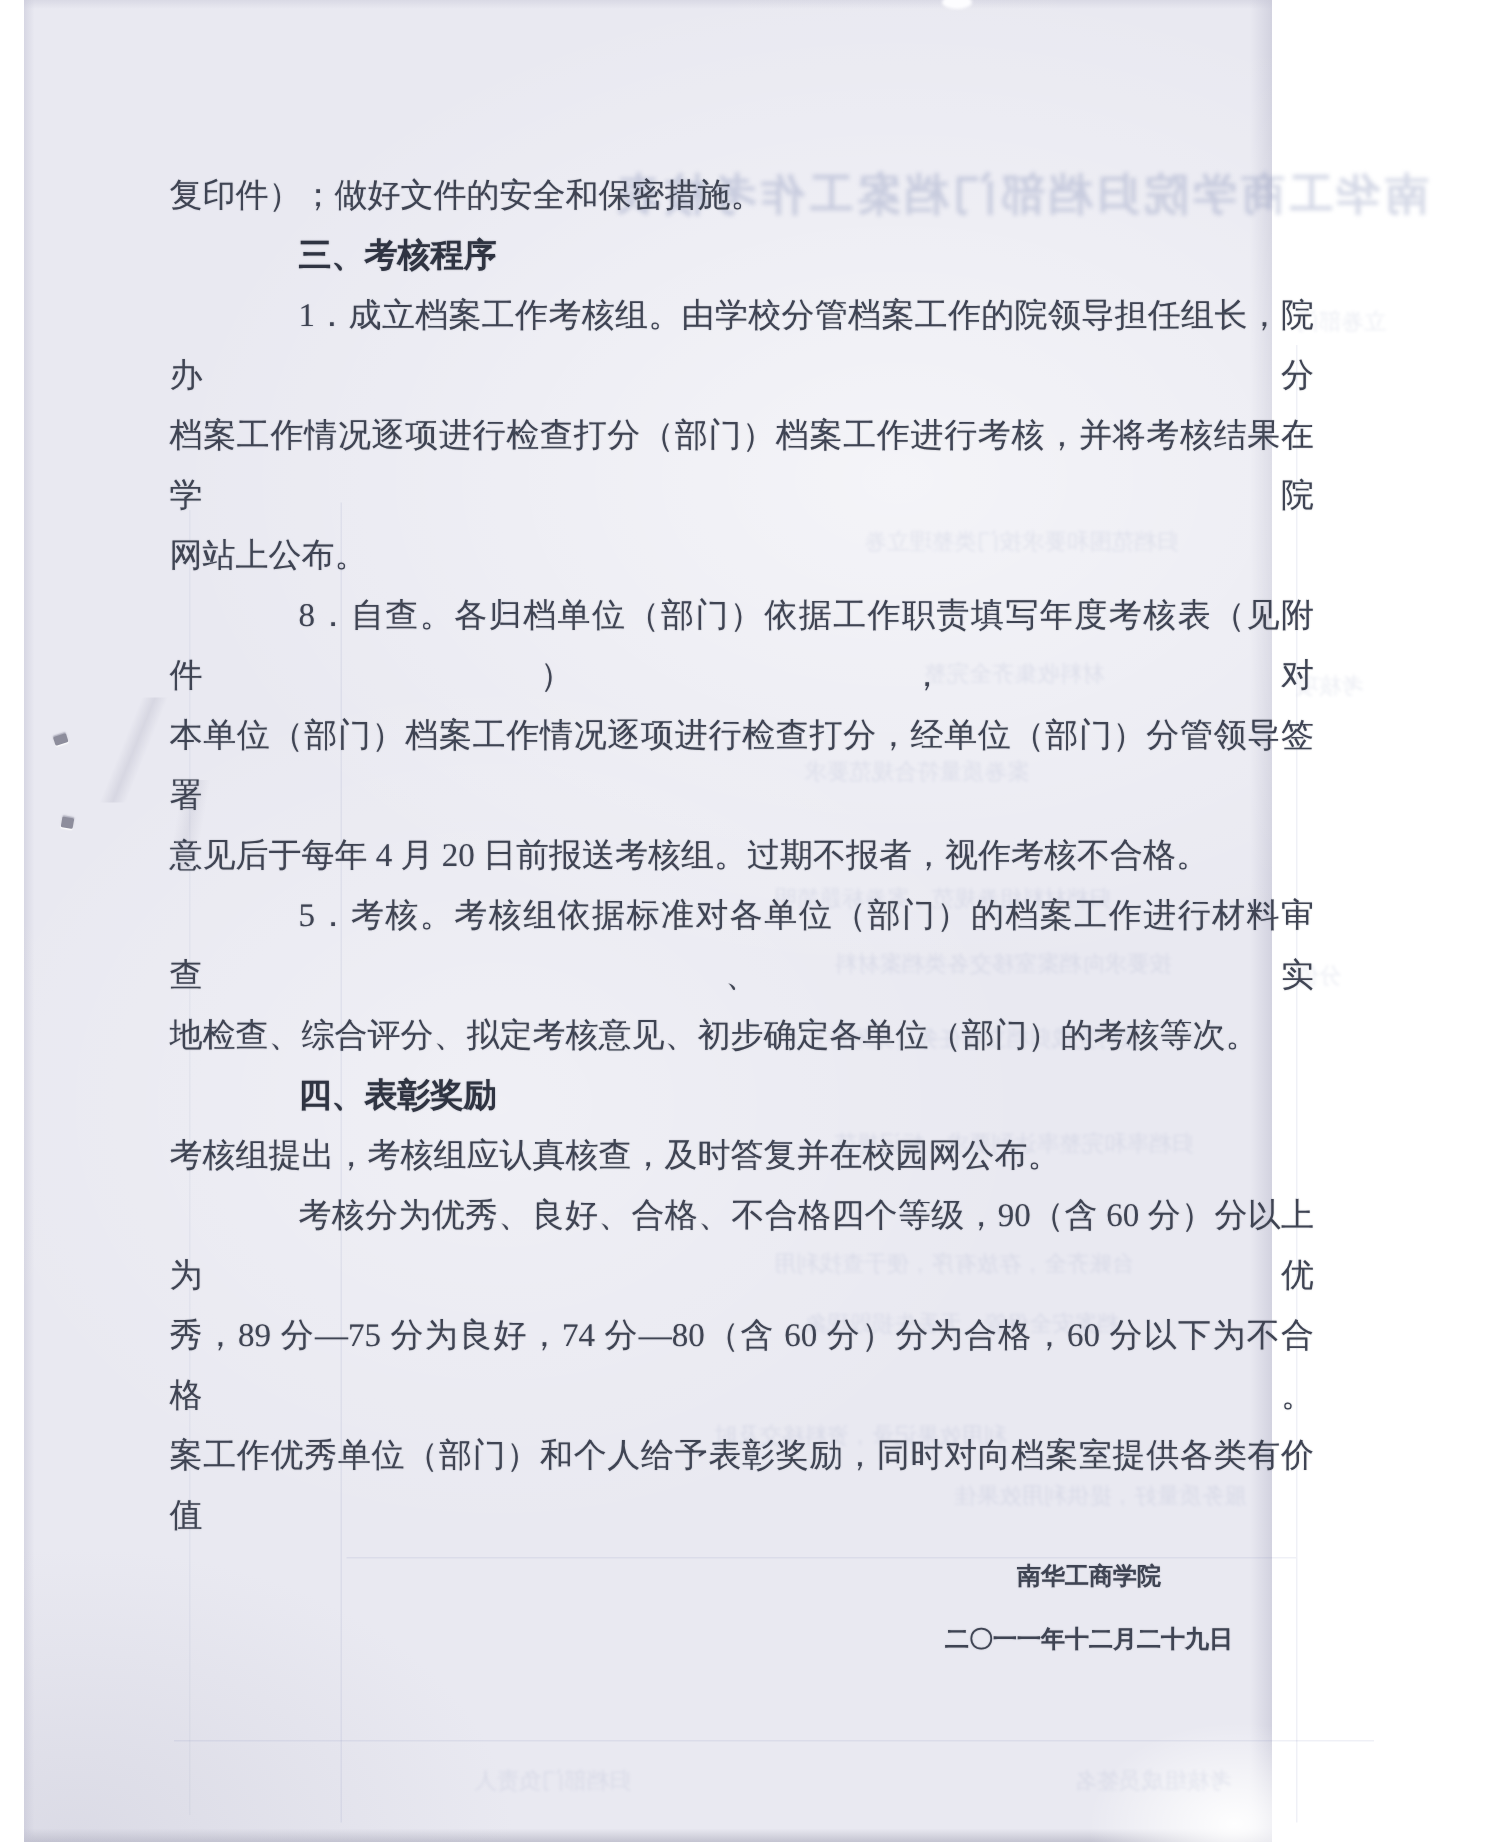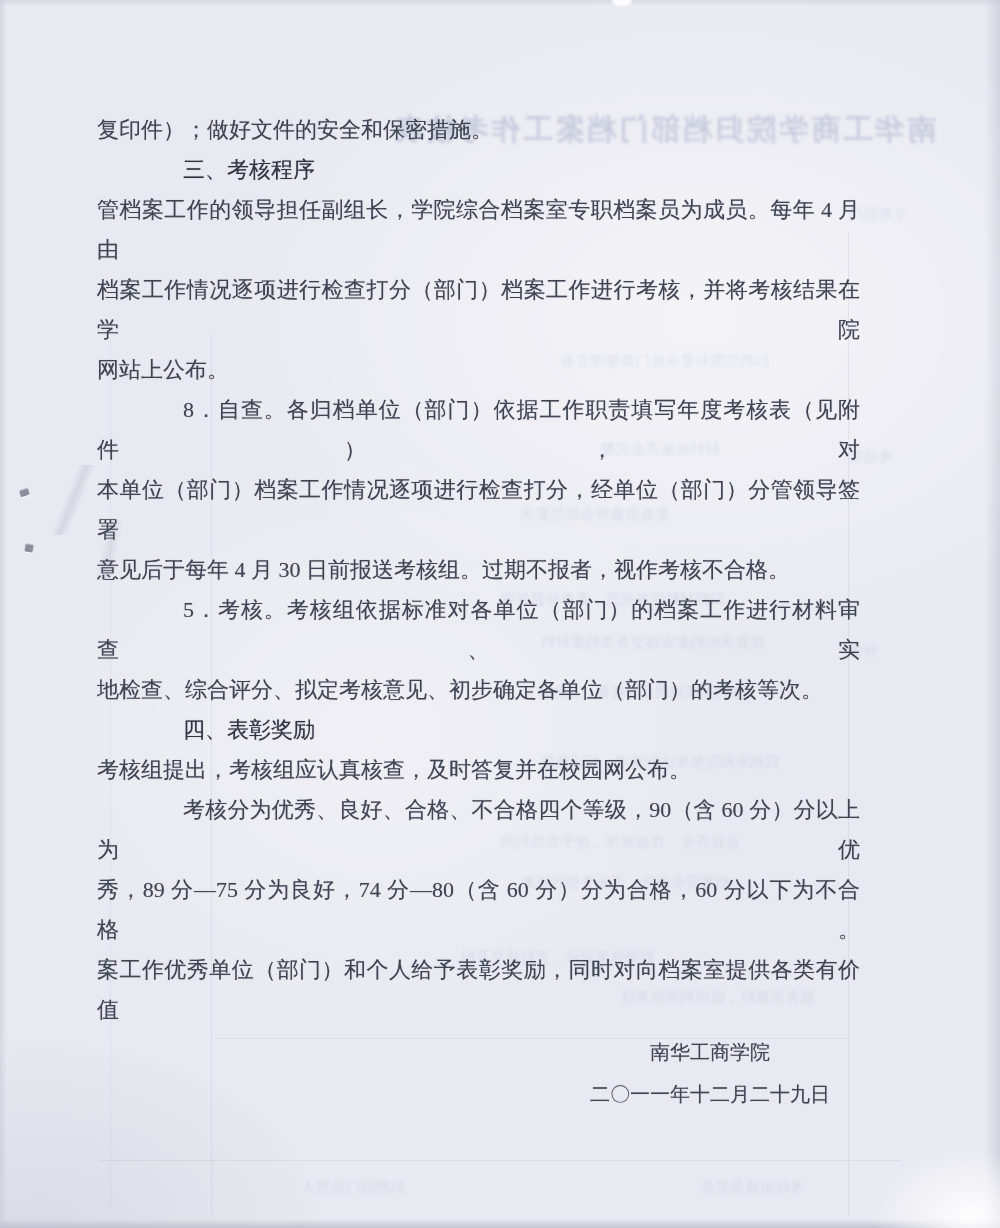--- a/index.html
+++ b/index.html
@@ -3,21 +3,21 @@
 <meta charset="utf-8">
 <style>
   html, body { margin:0; padding:0; }
   body {
     width:1000px; height:1228px; overflow:hidden; position:relative;
     font-family:"Liberation Serif","DejaVu Serif",serif;
   }
 
   
   .paper {
-    position:absolute; left:0; top:0; width:1000px; height:1228px;
+    position:absolute; left:16px; top:0; width:832px; height:1228px;
     background-color:#e9e9f1;
     background-image:
       radial-gradient(ellipse 700px 480px at 70% 26%, rgba(255,255,255,0.50), rgba(255,255,255,0) 70%),
       radial-gradient(ellipse 520px 420px at 38% 60%, rgba(255,255,255,0.30), rgba(255,255,255,0) 70%),
       radial-gradient(ellipse 420px 280px at 4% 100%, rgba(192,192,208,0.35), rgba(192,192,208,0) 70%),
       radial-gradient(ellipse 130px 90px at 97% 99%, rgba(255,255,255,0.95), rgba(255,255,255,0) 75%),
       linear-gradient(to right, rgba(200,200,216,0.55) 0px, rgba(200,200,216,0) 7px),
       linear-gradient(to left, rgba(198,198,214,0.65) 0px, rgba(198,198,214,0) 15px),
       linear-gradient(to bottom, rgba(198,198,214,0.45) 0px, rgba(198,198,214,0) 6px),
       linear-gradient(to top, rgba(165,165,182,0.55) 0px, rgba(165,165,182,0) 9px);
@@ -48,26 +48,27 @@
 
   
   .doc {
     position:absolute; left:97px; top:110px; width:763px;
     font-size:22px; line-height:40px; color:#3f4453;
     text-shadow:0 0 1px rgba(63,68,83,0.38);
   }
   .doc .line { min-height:40px; }
   .doc .indent { text-indent:86px; }
   .doc .fill { text-align:justify; text-align-last:justify; }
-  .doc .bold { font-weight:400; color:#2f3442; text-shadow:0 0 1px rgba(47,52,66,0.5); }
+  .doc .bold { font-weight:700; color:#2f3442; text-shadow:0 0 1px rgba(47,52,66,0.5); }
 
   .signature {
     position:absolute; left:550px; top:1031px; width:320px; text-align:center;
-    font-size:20px; line-height:42px; color:#3f4453;
+    font-size:16px; line-height:42px; color:#3f4453;
     text-shadow:0 0 1px rgba(63,68,83,0.38);
+    font-weight:bold;
   }
 </style>
 </head>
 <body>
 
 <div class="paper">
 
   <div class="bleed-layer">
     <div class="bleed-title">南华工商学院归档部门档案工作考核表</div>
     <div class="bleed-vline" style="left:211px; top:335px; height:880px;"></div>
@@ -100,26 +101,26 @@
   <div class="staple" style="left:25px; top:545px; width:8px; height:7px; transform:rotate(10deg);"></div>
   <div class="crease" style="left:0; top:465px; width:150px; height:70px;
        background:linear-gradient(112deg, rgba(150,150,172,0) 44%, rgba(150,150,172,0.22) 49%, rgba(150,150,172,0) 54%);"></div>
   <div class="crease" style="left:0; top:520px; width:220px; height:60px;
        background:linear-gradient(100deg, rgba(150,150,172,0) 46%, rgba(150,150,172,0.16) 50%, rgba(150,150,172,0) 54%);"></div>
 
   <div class="doc">
     <div>
         <div class="line">复印件）；做好文件的安全和保密措施。</div>
         <div class="line indent bold">三、考核程序</div>
-        <div class="line fill">管档案工作的领导担任副组长，学院综合档案室专职档案员为成员。每年 4 月由</div>
+        <div class="line indent fill">1．成立档案工作考核组。由学校分管档案工作的院领导担任组长，院办分</div>
         <div class="line fill">档案工作情况逐项进行检查打分（部门）档案工作进行考核，并将考核结果在学院</div>
         <div class="line">网站上公布。</div>
         <div class="line indent fill">8．自查。各归档单位（部门）依据工作职责填写年度考核表（见附件），对</div>
         <div class="line fill">本单位（部门）档案工作情况逐项进行检查打分，经单位（部门）分管领导签署</div>
-        <div class="line">意见后于每年 4 月 30 日前报送考核组。过期不报者，视作考核不合格。</div>
+        <div class="line">意见后于每年 4 月 20 日前报送考核组。过期不报者，视作考核不合格。</div>
         <div class="line indent fill">5．考核。考核组依据标准对各单位（部门）的档案工作进行材料审查、实</div>
         <div class="line">地检查、综合评分、拟定考核意见、初步确定各单位（部门）的考核等次。</div>
         <div class="line indent bold">四、表彰奖励</div>
         <div class="line">考核组提出，考核组应认真核查，及时答复并在校园网公布。</div>
         <div class="line indent fill">考核分为优秀、良好、合格、不合格四个等级，90（含 60 分）分以上为优</div>
         <div class="line fill">秀，89 分—75 分为良好，74 分—80（含 60 分）分为合格，60 分以下为不合格。</div>
         <div class="line fill">案工作优秀单位（部门）和个人给予表彰奖励，同时对向档案室提供各类有价值</div>
       </div>
   </div>
 

